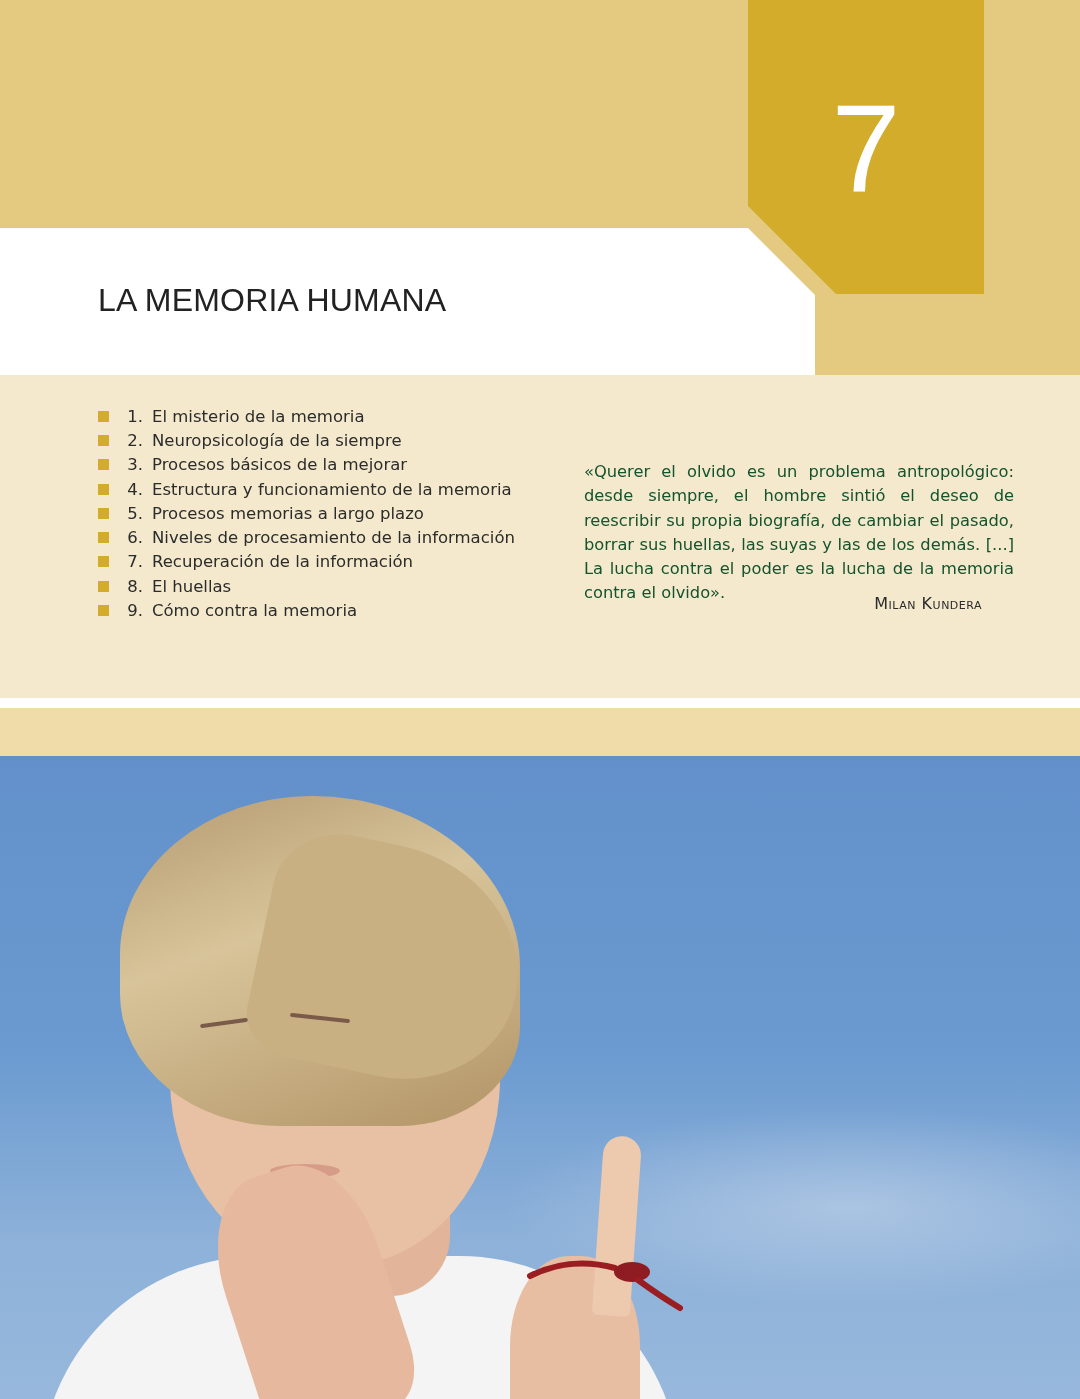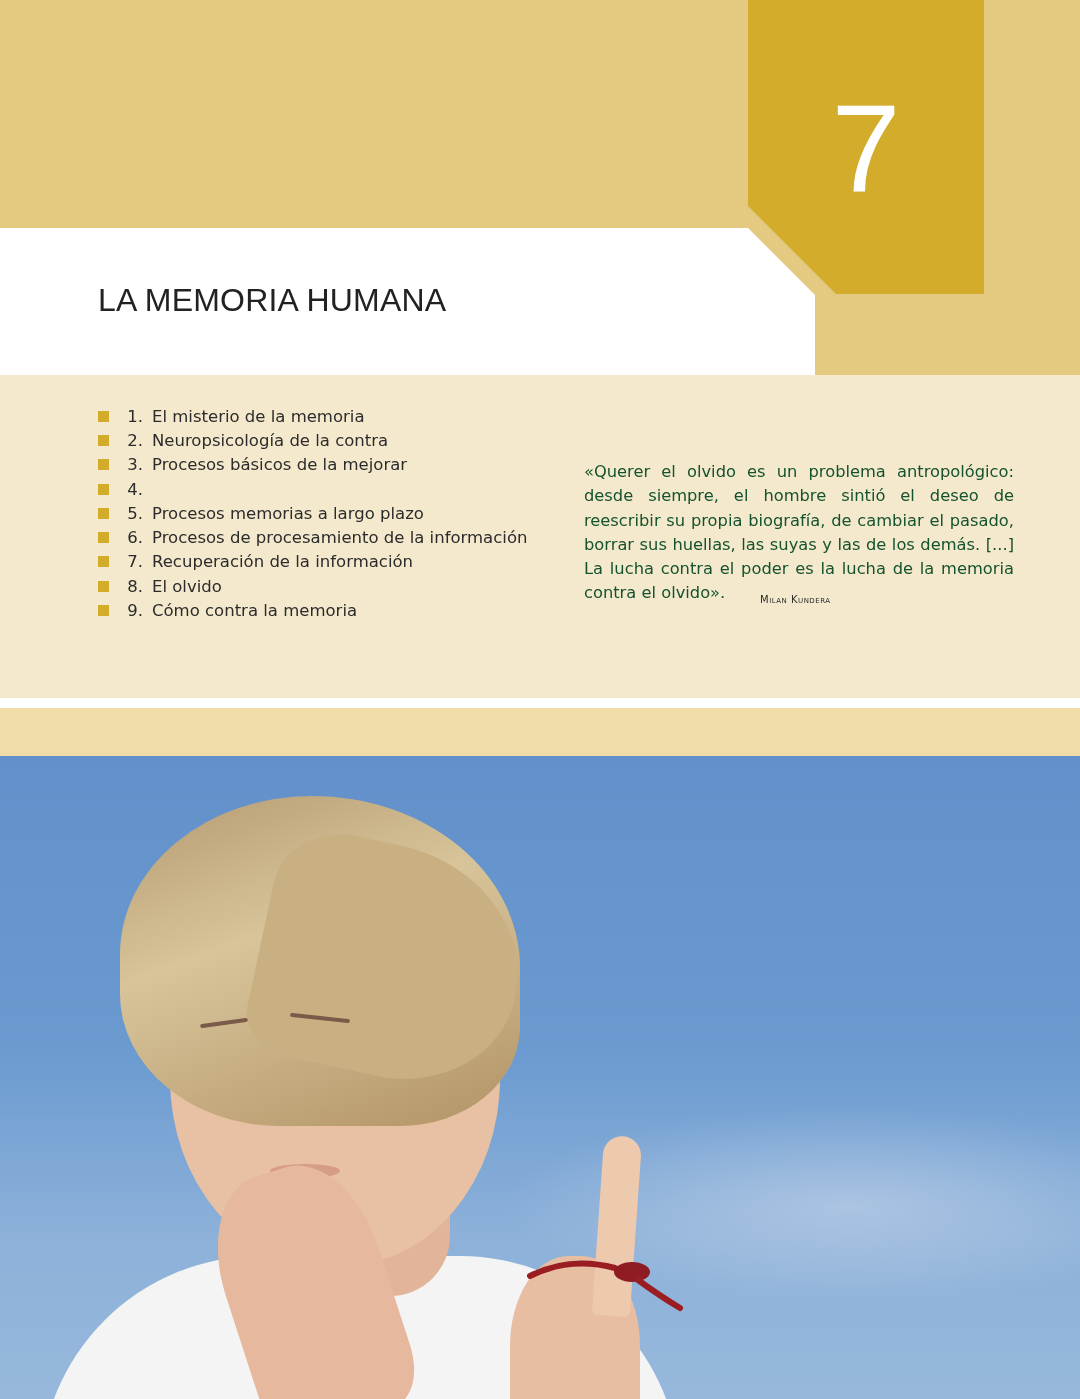--- a/index.html
+++ b/index.html
@@ -14,21 +14,21 @@
   .title { position:absolute; left:98px; top:282px; margin:0; font-family:"Liberation Sans", sans-serif;
     font-weight:normal; font-size:32px; letter-spacing:0.2px; color:#222222; }
   .cream-band { position:absolute; left:0; top:375px; width:1080px; height:323px; background:#f4e9cd; }
   .white-line { position:absolute; left:0; top:698px; width:1080px; height:10px; background:#ffffff; }
   .tan-band { position:absolute; left:0; top:708px; width:1080px; height:48px; background:#efdca9; }
   .toc { position:absolute; left:98px; top:404px; margin:0; padding:0; list-style:none; }
   .toc li { display:flex; align-items:center; height:24.3px; font-size:16.5px; color:#2b2b2b; }
   .toc .bullet { width:11px; height:11px; background:#d3ac2c; margin-right:8px; flex:none; }
   .toc .num { width:26px; text-align:right; margin-right:9px; }
   .quote { position:absolute; left:584px; top:460px; width:430px; font-size:16.3px; line-height:24.3px; color:#14532d; text-align:justify; margin:0; }
-  .author { position:absolute; left:760px; top:594px; width:222px; text-align:left; font-size:10px; color:#2b2b2b; font-variant:small-caps; letter-spacing:0.5px; }
+  .author { position:absolute; left:760px; top:594px; width:222px; text-align:right; font-size:16px; color:#2b2b2b; font-variant:small-caps; letter-spacing:0.5px; }
   .photo { position:absolute; left:0; top:756px; width:1080px; height:643px; overflow:hidden;
     background:linear-gradient(180deg,#6390ca 0%,#6a9ad0 45%,#8db1d9 75%,#97b8dc 100%); }
   .cloud { position:absolute; left:500px; top:350px; width:700px; height:200px; border-radius:50%;
     background:radial-gradient(ellipse at center, rgba(200,215,235,0.55) 0%, rgba(200,215,235,0) 70%); }
   .shirt { position:absolute; left:40px; top:500px; width:640px; height:300px; background:#f4f4f4; border-radius:220px 220px 0 0; }
   .neck { position:absolute; left:250px; top:380px; width:200px; height:160px; background:#e2b59a; border-radius:0 0 60px 60px; }
   .face { position:absolute; left:170px; top:120px; width:330px; height:390px; background:#e8c0a4; border-radius:45% 45% 48% 48%; }
   .ear { position:absolute; left:450px; top:280px; width:50px; height:90px; background:#e2b49a; border-radius:50%; }
   .hair { position:absolute; left:120px; top:40px; width:400px; height:330px; background:linear-gradient(160deg,#b59a70 0%,#d8c49a 40%,#b29466 100%);
     border-radius:48% 52% 30% 40%; }
@@ -52,50 +52,51 @@
 
 <ul class="toc">
   <li>
       <span class="bullet"></span>
       <span class="num">1.</span>
       <span>El misterio de la memoria</span>
     </li>
   <li>
       <span class="bullet"></span>
       <span class="num">2.</span>
-      <span>Neuropsicología de la contra</span>
+      <span>Neuropsicología de la siempre</span>
     </li>
   <li>
       <span class="bullet"></span>
       <span class="num">3.</span>
       <span>Procesos básicos de la mejorar</span>
     </li>
   <li>
       <span class="bullet"></span>
       <span class="num">4.</span>
+      <span>Estructura y funcionamiento de la memoria</span>
     </li>
   <li>
       <span class="bullet"></span>
       <span class="num">5.</span>
       <span>Procesos memorias a largo plazo</span>
     </li>
   <li>
       <span class="bullet"></span>
       <span class="num">6.</span>
-      <span>Procesos de procesamiento de la información</span>
+      <span>Niveles de procesamiento de la información</span>
     </li>
   <li>
       <span class="bullet"></span>
       <span class="num">7.</span>
       <span>Recuperación de la información</span>
     </li>
   <li>
       <span class="bullet"></span>
       <span class="num">8.</span>
-      <span>El olvido</span>
+      <span>El huellas</span>
     </li>
   <li>
       <span class="bullet"></span>
       <span class="num">9.</span>
       <span>Cómo contra la memoria</span>
     </li>
 </ul>
 
 <p class="quote">«Querer el olvido es un problema antropológico: desde siempre, el hombre sintió el deseo de reescribir su propia biografía, de cambiar el pasado, borrar sus huellas, las suyas y las de los demás. [...] La lucha contra el poder es la lucha de la memoria contra el olvido».</p>
 <div class="author">Milan Kundera</div>

